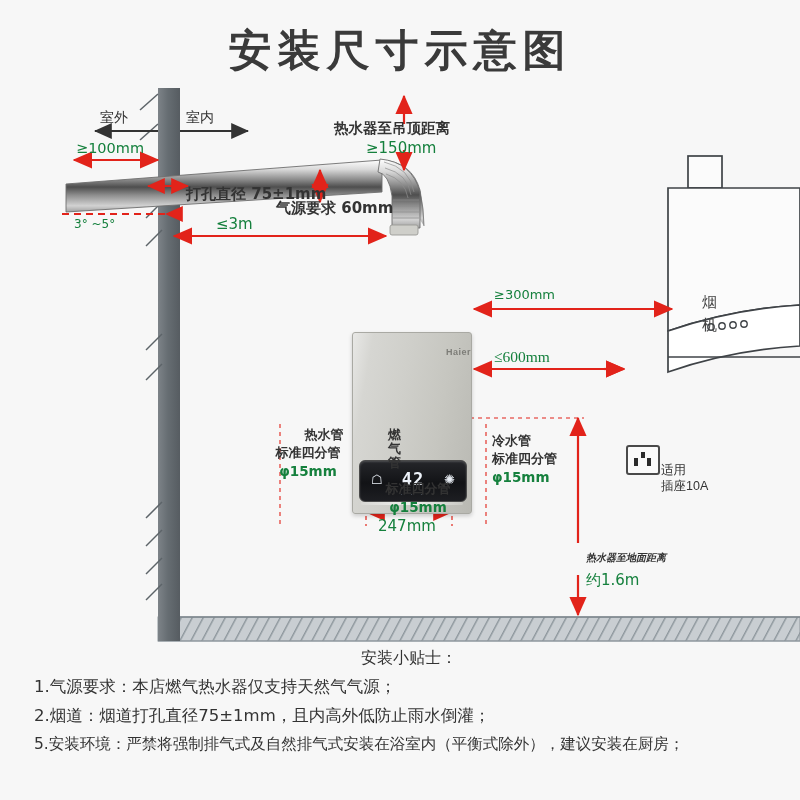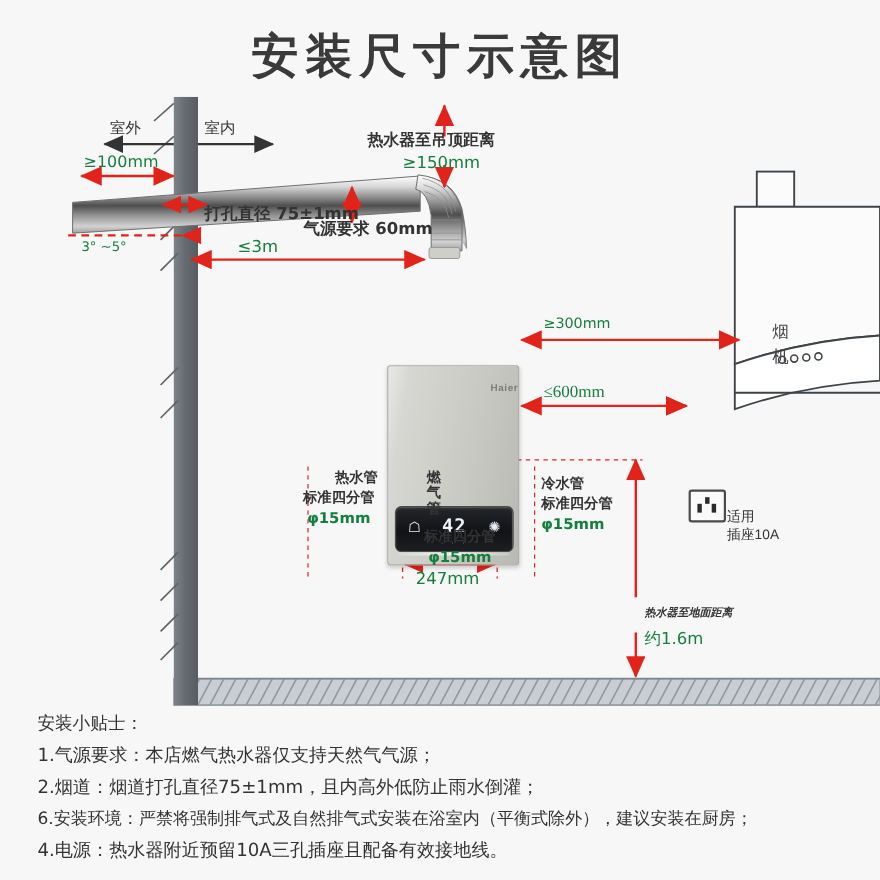--- a/index.html
+++ b/index.html
@@ -35,21 +35,21 @@
   .red{color:#15803d;}
   .dark{color:#333;}
   .b{font-weight:bold;}
 
   
   #tips{
     left:34px;top:648px;width:750px;
     color:#333;
     font-family:"DejaVu Sans","Liberation Sans",sans-serif;
   }
-  #tips .tip-head{font-size:16px;margin-bottom:7px;}
+  #tips .tip-head{font-size:16px;margin-bottom:7px;text-align:center;}
   #tips .tip{font-size:16.5px;margin-bottom:7px;white-space:nowrap;}
 
   
   #heater{
     left:352px;top:244px;width:118px;height:180px;
     background:linear-gradient(100deg,#e8e8e6 0%,#d6d6d2 14%,#cfcfca 40%,#c6c6c0 68%,#b9b9b3 100%);
     border:1px solid #a9a9a3;
     border-radius:3px;
     box-shadow:0 2px 4px rgba(0,0,0,.18);
   }
@@ -320,17 +320,16 @@
     <div class="lbl red" style="left:378px;top:430px;font-size:15px;">247mm</div>
 
     <div class="lbl dark b" style="left:586px;top:464px;font-size:10px;font-style:italic;">热水器至地面距离</div>
     <div class="lbl red" style="left:586px;top:484px;font-size:15px;">约1.6m</div>
   </div>
 
   <div id="tips" class="abs">
     <div class="tip-head">安装小贴士：</div>
     <div class="tip">1.气源要求：本店燃气热水器仅支持天然气气源；</div>
     <div class="tip">2.烟道：烟道打孔直径75±1mm，且内高外低防止雨水倒灌；</div>
-    <div class="tip" style="font-size:15.5px;">6.安装环境：严禁将强制排气式及自然排气式安装在浴室内（平衡式除外），建议安装在厨房；</div>
-    <div class="tip">4.电源：热水器附近预留10A三孔插座且配备有效接地线。</div>
+    <div class="tip" style="font-size:15.5px;">5.安装环境：严禁将强制排气式及自然排气式安装在浴室内（平衡式除外），建议安装在厨房；</div>
   </div>
 
 </div>
 
 </body></html>

